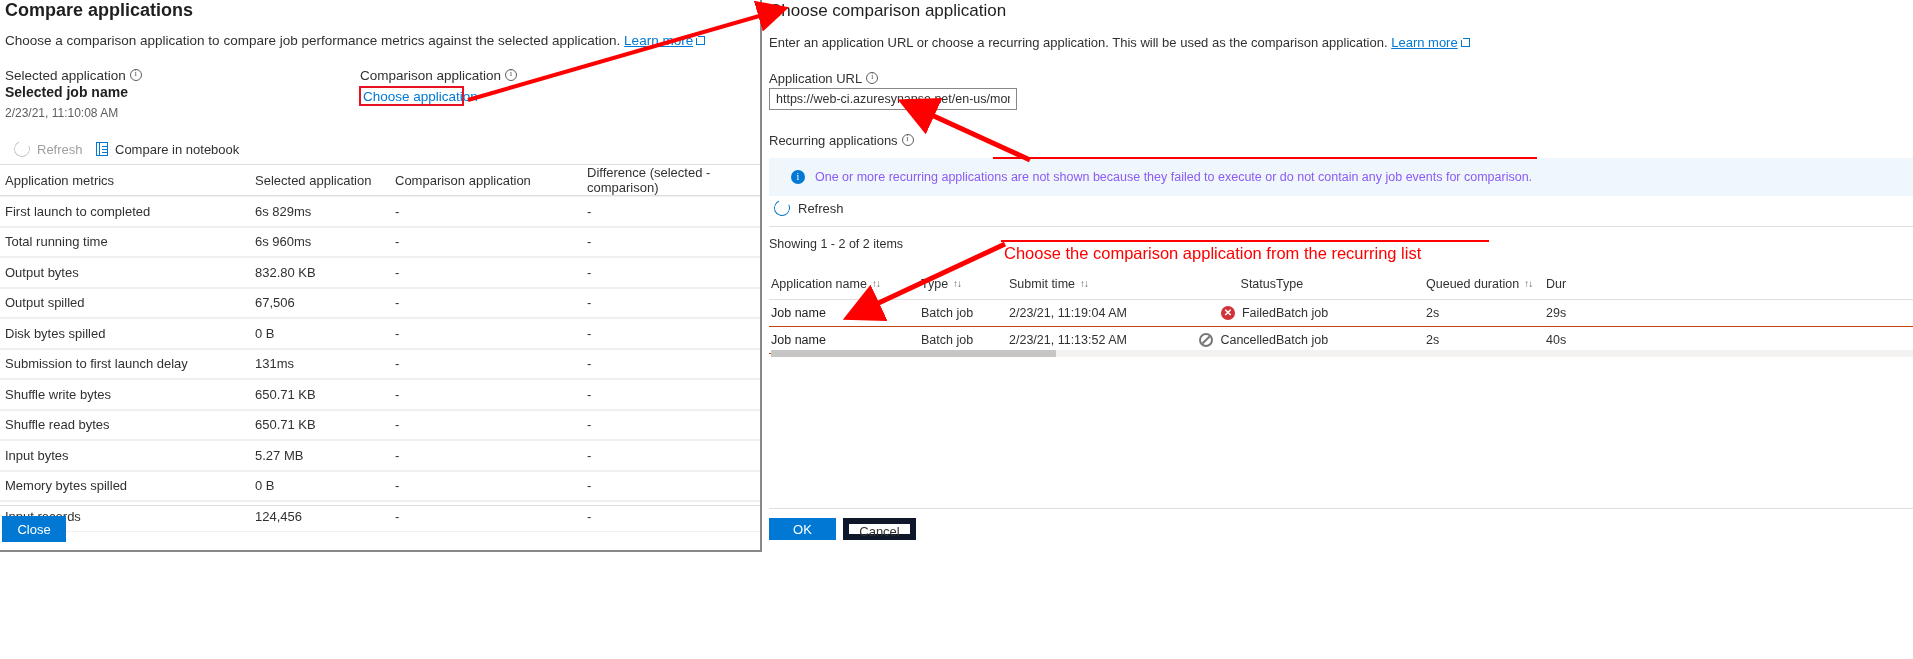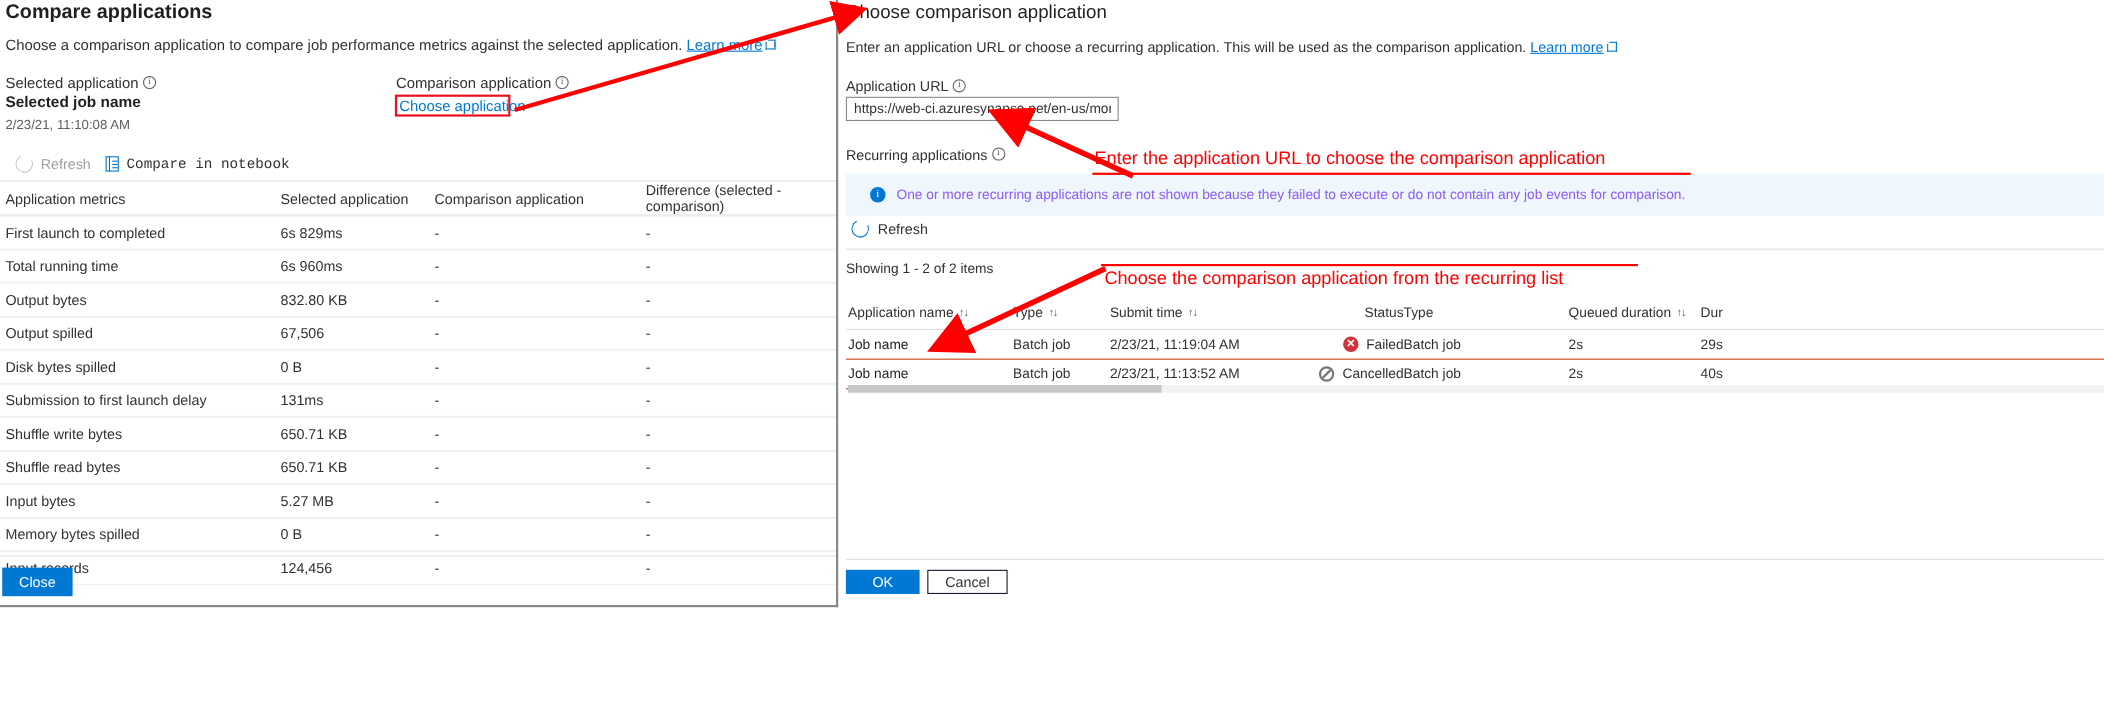--- a/index.html
+++ b/index.html
@@ -143,21 +143,21 @@
     position: absolute;
     display: flex;
     align-items: center;
     gap: 7px;
     font-size: 13px;
     height: 30px;
     cursor: pointer;
     white-space: nowrap;
   }
   .tb-refresh { left: 14px; top: 2px; color: #a19f9d; }
-  .tb-notebook { left: 96px; top: 2px; color: #323130; font-family: Liberation Mono, monospace; }
+  .tb-notebook { left: 96px; top: 2px; color: #323130; }
   .refresh-glyph {
     display: inline-block;
     width: 14px; height: 14px;
     border: 1.6px solid #c7c7c7;
     border-radius: 50%;
     border-top-color: transparent;
     transform: rotate(20deg);
   }
   .refresh-glyph.blue {
     border-color: #0078d4;
@@ -429,21 +429,21 @@
     font-family: "Liberation Sans", sans-serif;
     cursor: pointer;
     padding: 0;
   }
   .cancel-btn {
     position: absolute;
     left: 78px; top: 518px;
     width: 73px; height: 22px;
     background: #ffffff;
     color: #323130;
-    border: 1px solid #0f172a;
+    border: 6px solid #0f172a;
     font-size: 13px;
     font-family: "Liberation Sans", sans-serif;
     cursor: pointer;
     padding: 0;
     box-sizing: border-box;
   }
 
   
   .anno-text {
     position: absolute;
@@ -670,19 +670,18 @@
       </marker>
     </defs>
 
     <line x1="468" y1="100" x2="766" y2="14" stroke="#ff0000" stroke-width="4" marker-end="url(#arrowred)"></line>
 
     <line x1="1030" y1="160" x2="925" y2="112" stroke="#ff0000" stroke-width="5" marker-end="url(#arrowred)"></line>
 
     <line x1="1005" y1="244" x2="870" y2="307" stroke="#ff0000" stroke-width="5" marker-end="url(#arrowred)"></line>
   </svg>
 
-  <div class="anno-text" style="left:995px; top:135px;">Enter the application URL to choose the comparison application</div>
   <div class="anno-underline" style="left:993px; top:157px; width:544px;"></div>
 
   <div class="anno-text" style="left:1004px; top:244px;">Choose the comparison application from the recurring list</div>
   <div class="anno-underline" style="left:1001px; top:240px; width:488px;"></div>
 
 </div>
 
 </body></html>

